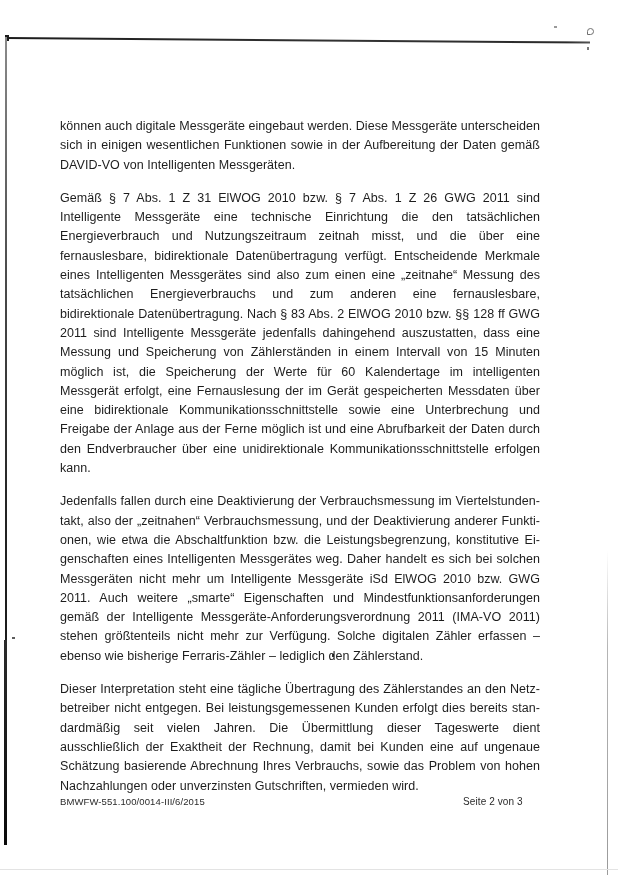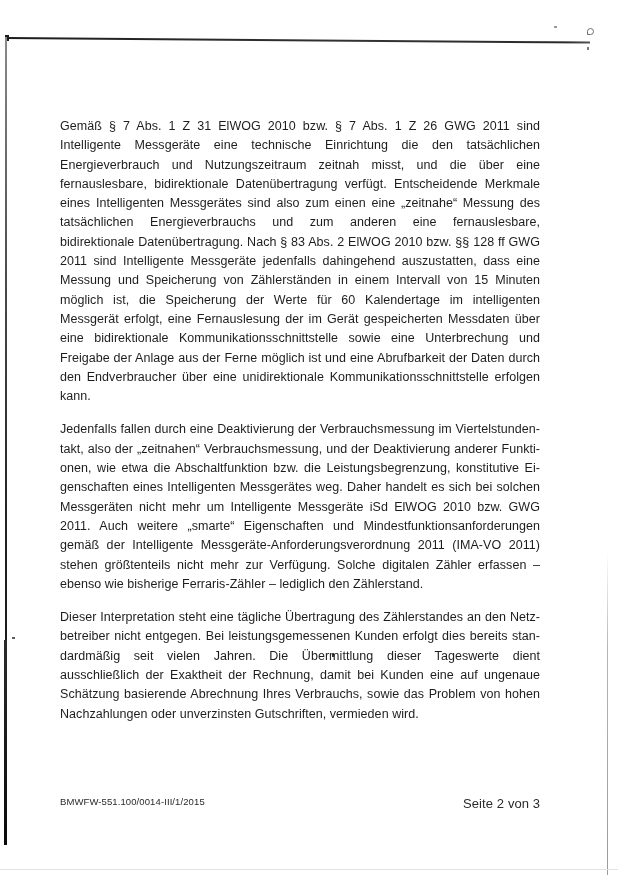--- a/index.html
+++ b/index.html
@@ -62,40 +62,41 @@
     text-decoration-thickness: 1px;
     text-underline-offset: 2.5px;
   }
   
   .footer-ref {
     position: absolute; left: 60px; top: 796px;
     font-size: 9.5px; color: #2a2a2a; letter-spacing: 0.1px;
   }
   .footer-page {
     position: absolute; left: 463px; top: 796px;
-    font-size: 13px; color: #2a2a2a; letter-spacing: 0.1px;
+    font-size: 10px; color: #2a2a2a; letter-spacing: 0.1px;
   }
 </style>
 </head>
 <body>
 
 <div class="scan-page">
 
   <div class="scan-line-top"></div>
   <div class="scan-line-left"></div>
   <div class="scan-line-left-thick"></div>
   <div class="scan-line-right"></div>
   <div class="scan-line-bottom"></div>
   <div class="speck speck-a"></div>
   <div class="speck speck-b"></div>
   <div class="speck speck-c"></div>
   <div class="speck speck-d"></div>
   <div class="speck speck-e"></div>
 
   <div class="doc" id="doc-body">
+      <p class="para"><span class="">können auch digitale Messgeräte eingebaut werden. Diese Messgeräte unterscheiden sich in einigen wesentlichen Funktionen sowie in der Aufbereitung der Daten gemäß DAVID-VO von Intelligenten Messgeräten.</span></p>
       <p class="para"><span class="">Gemäß § 7 Abs. 1 Z 31 ElWOG 2010 bzw. § 7 Abs. 1 Z 26 GWG 2011 sind Intelligente Messgeräte eine technische Einrichtung die den tatsächlichen Energieverbrauch und Nutzungszeitraum zeitnah misst, und die über eine fernauslesbare, bidirektionale Da­tenübertragung verfügt. </span><span class="u">Entscheidende Merkmale</span><span class=""> eines Intelligenten Messgerätes sind also zum einen eine „zeitnahe“ Messung des tatsächlichen Energieverbrauchs und zum anderen eine fernauslesbare, bidirektionale Datenübertragung. Nach § 83 Abs. 2 El­WOG 2010 bzw. §§ 128 ff GWG 2011 sind Intelligente Messgeräte jedenfalls dahinge­hend auszustatten, dass eine Messung und Speicherung von Zählerständen in einem Intervall von 15 Minuten möglich ist, die Speicherung der Werte für 60 Kalendertage im intelligenten Messgerät erfolgt, eine Fernauslesung der im Gerät gespeicherten Messdaten über eine bidirektionale Kommunikationsschnittstelle sowie eine Unterbre­chung und Freigabe der Anlage aus der Ferne möglich ist und eine Abrufbarkeit der Daten durch den Endverbraucher über eine unidirektionale Kommunikationsschnitt­stelle erfolgen kann.</span></p>
       <p class="para"><span class="">Jedenfalls fallen durch eine </span><span class="u">Deaktivierung der Verbrauchsmessung im Viertelstunden­takt</span><span class="">, also der „zeitnahen“ Verbrauchsmessung, und der </span><span class="u">Deaktivierung anderer Funkti­onen,</span><span class=""> wie etwa die Abschaltfunktion bzw. die Leistungsbegrenzung, konstitutive Ei­genschaften eines Intelligenten Messgerätes weg. Daher handelt es sich bei solchen Messgeräten nicht mehr um Intelligente Messgeräte iSd ElWOG 2010 bzw. GWG 2011. Auch weitere „smarte“ Eigenschaften und Mindestfunktionsanforderungen gemäß der Intelligente Messgeräte-Anforderungsverordnung 2011 (IMA-VO 2011) stehen größ­tenteils nicht mehr zur Verfügung. Solche digitalen Zähler erfassen – ebenso wie bis­herige Ferraris-Zähler – lediglich den Zählerstand.</span></p>
       <p class="para"><span class="">Dieser Interpretation steht eine tägliche Übertragung des Zählerstandes an den Netz­betreiber nicht entgegen. Bei leistungsgemessenen Kunden erfolgt dies bereits stan­dardmäßig seit vielen Jahren. Die </span><span class="u">Übermittlung dieser Tageswerte dient ausschließlich der Exaktheit der Rechnung</span><span class="">, damit bei Kunden eine auf ungenaue Schätzung basie­rende Abrechnung Ihres Verbrauchs, sowie das Problem von hohen Nachzahlungen oder unverzinsten Gutschriften, vermieden wird.</span></p>
     </div>
 
-  <div class="footer-ref">BMWFW-551.100/0014-III/1/2015</div>
+  <div class="footer-ref">BMWFW-551.100/0014-III/6/2015</div>
   <div class="footer-page">Seite 2 von 3</div>
 </div>
 
 </body></html>

